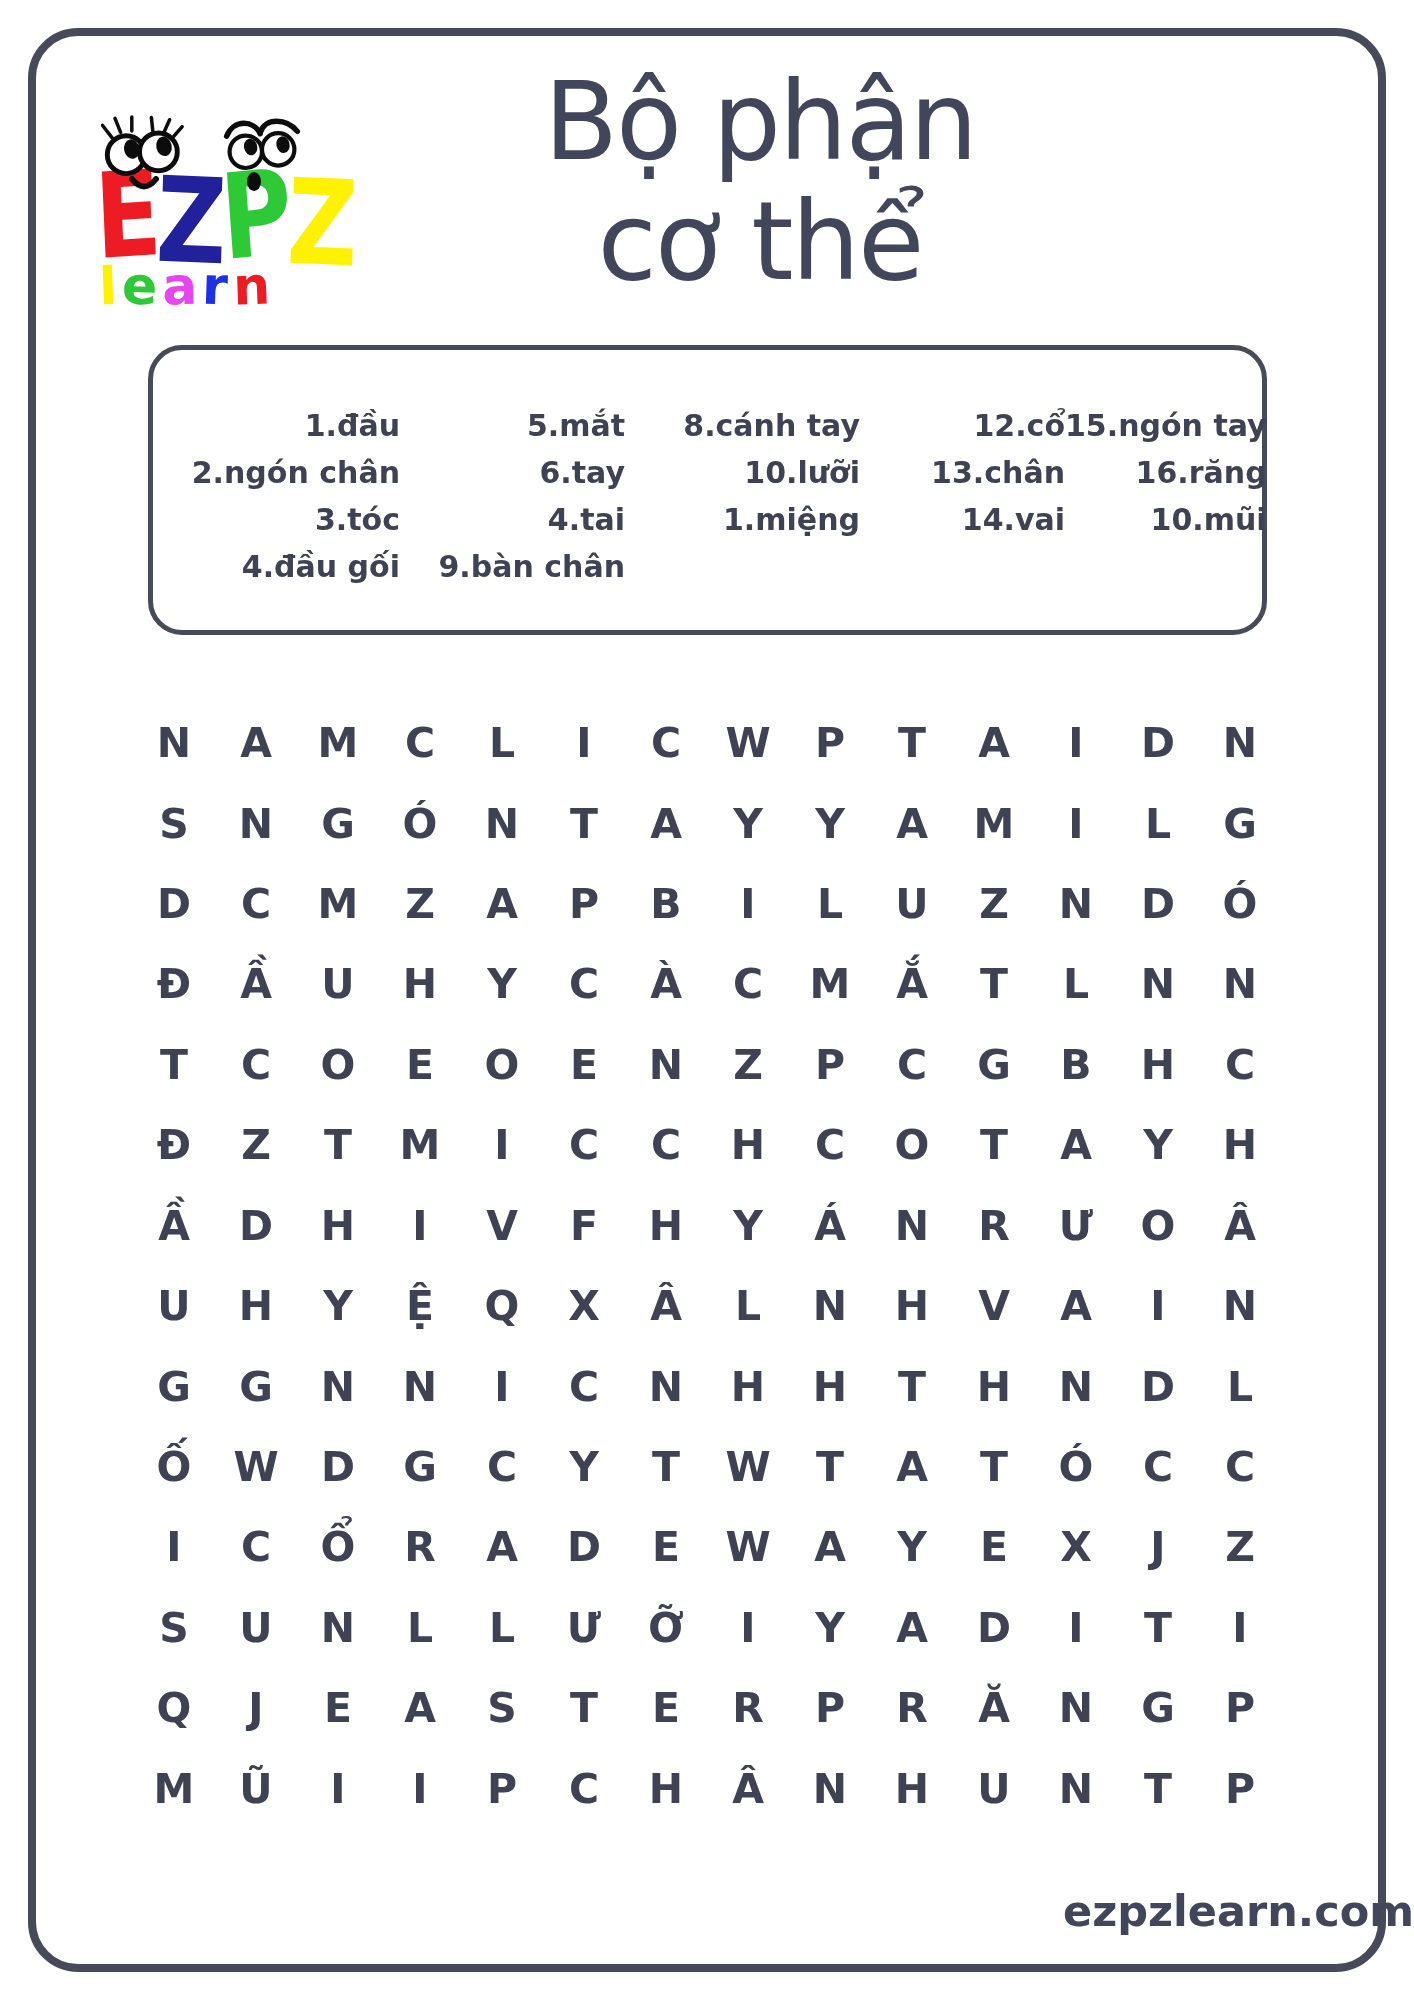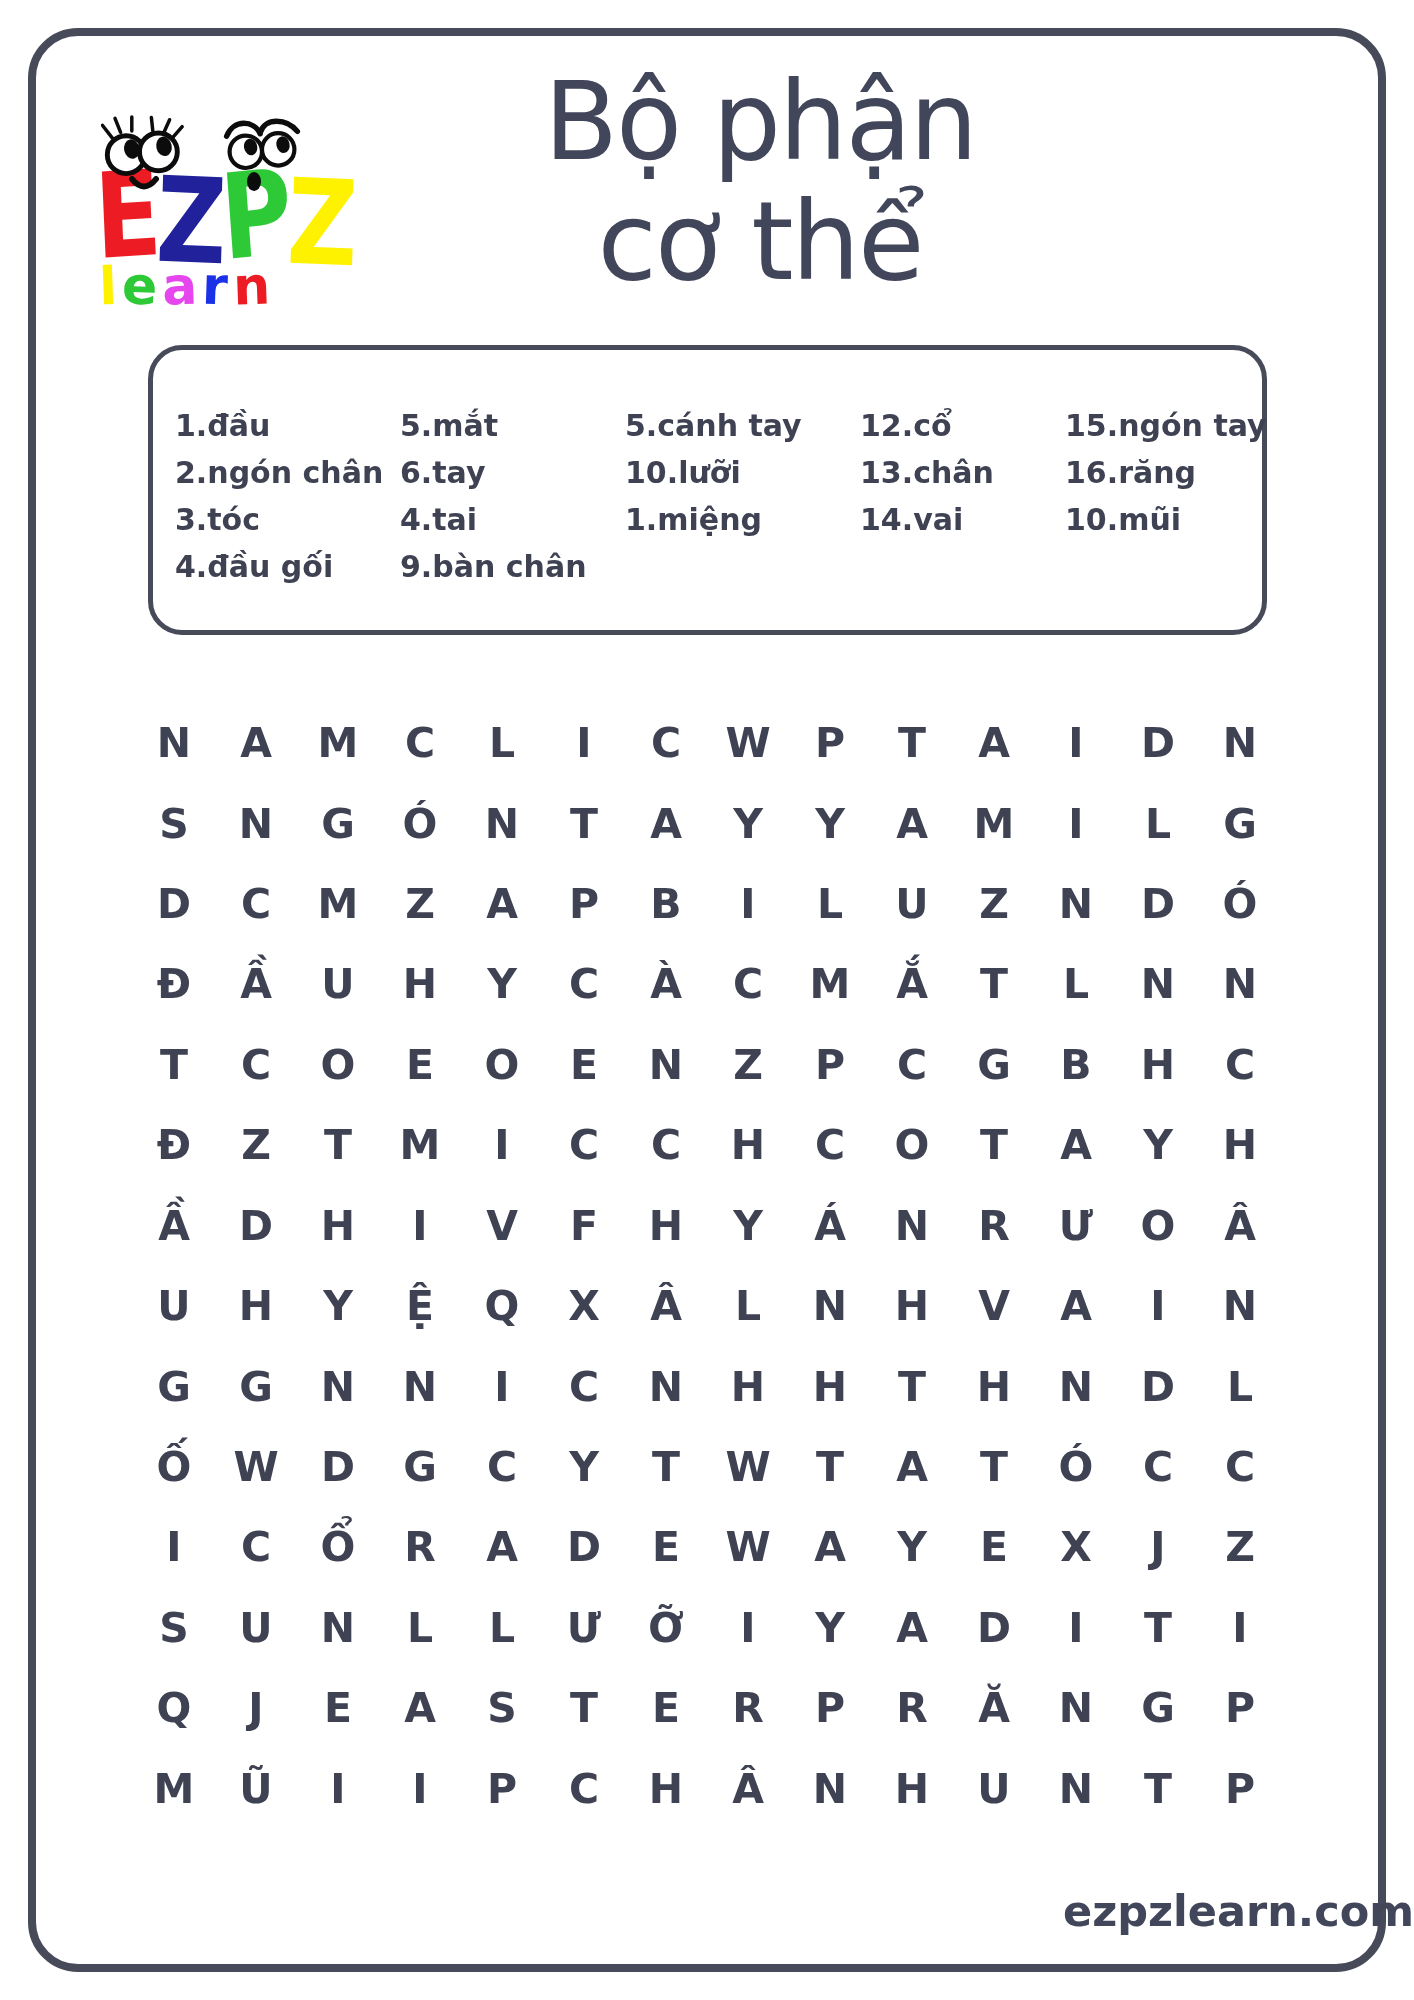--- a/index.html
+++ b/index.html
@@ -48,21 +48,21 @@
 
   
   .word-box {
     position:absolute; left:148px; top:345px; width:1119px; height:290px;
     border:5px solid #474a59; border-radius:34px;
     padding:52px 10px 0 22px;
     display:grid; grid-template-columns:225px 225px 235px 205px auto;
   }
   .wl-item {
     font-weight:bold; font-size:30px; color:#3e4252;
-    line-height:47px; white-space:nowrap;
+    line-height:47px; white-space:nowrap;text-align:right;
   }
 
   
   .ws-grid {
     position:absolute; left:133px; top:703px; width:1148px; height:1126px;
     display:grid;
     grid-template-columns:repeat(14,1fr);
     grid-template-rows:repeat(14,1fr);
   }
   .cell {
@@ -123,21 +123,21 @@
       <div class="wl-item">3.tóc</div>
       <div class="wl-item">4.đầu gối</div>
     </div>
     <div class="wl-col">
       <div class="wl-item">5.mắt</div>
       <div class="wl-item">6.tay</div>
       <div class="wl-item">4.tai</div>
       <div class="wl-item">9.bàn chân</div>
     </div>
     <div class="wl-col">
-      <div class="wl-item">5.cánh tay</div>
+      <div class="wl-item">8.cánh tay</div>
       <div class="wl-item">10.lưỡi</div>
       <div class="wl-item">1.miệng</div>
     </div>
     <div class="wl-col">
       <div class="wl-item">12.cổ</div>
       <div class="wl-item">13.chân</div>
       <div class="wl-item">14.vai</div>
     </div>
     <div class="wl-col">
       <div class="wl-item">15.ngón tay</div>

